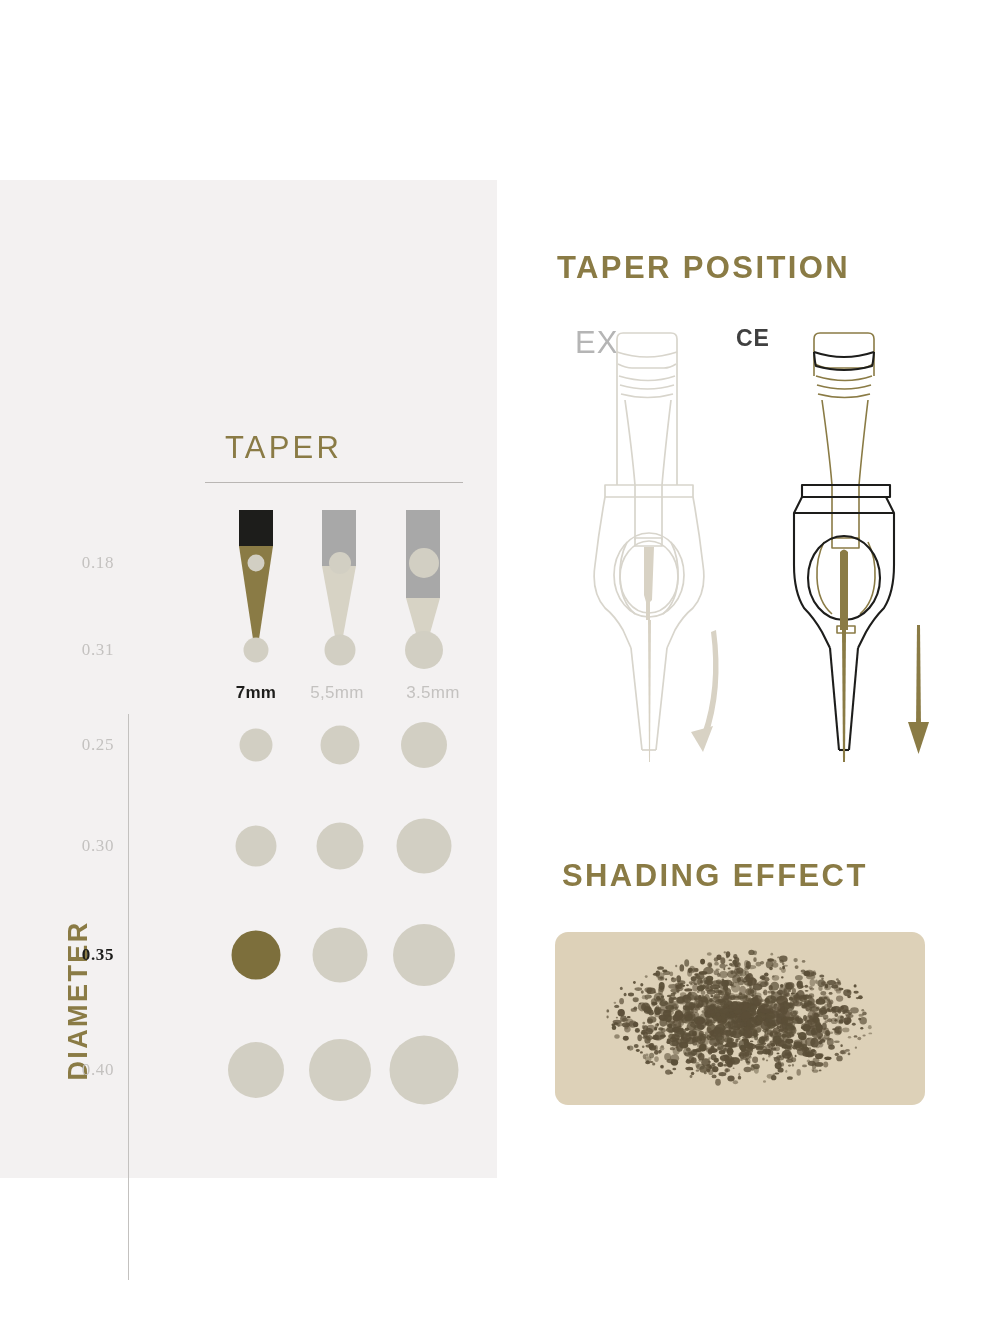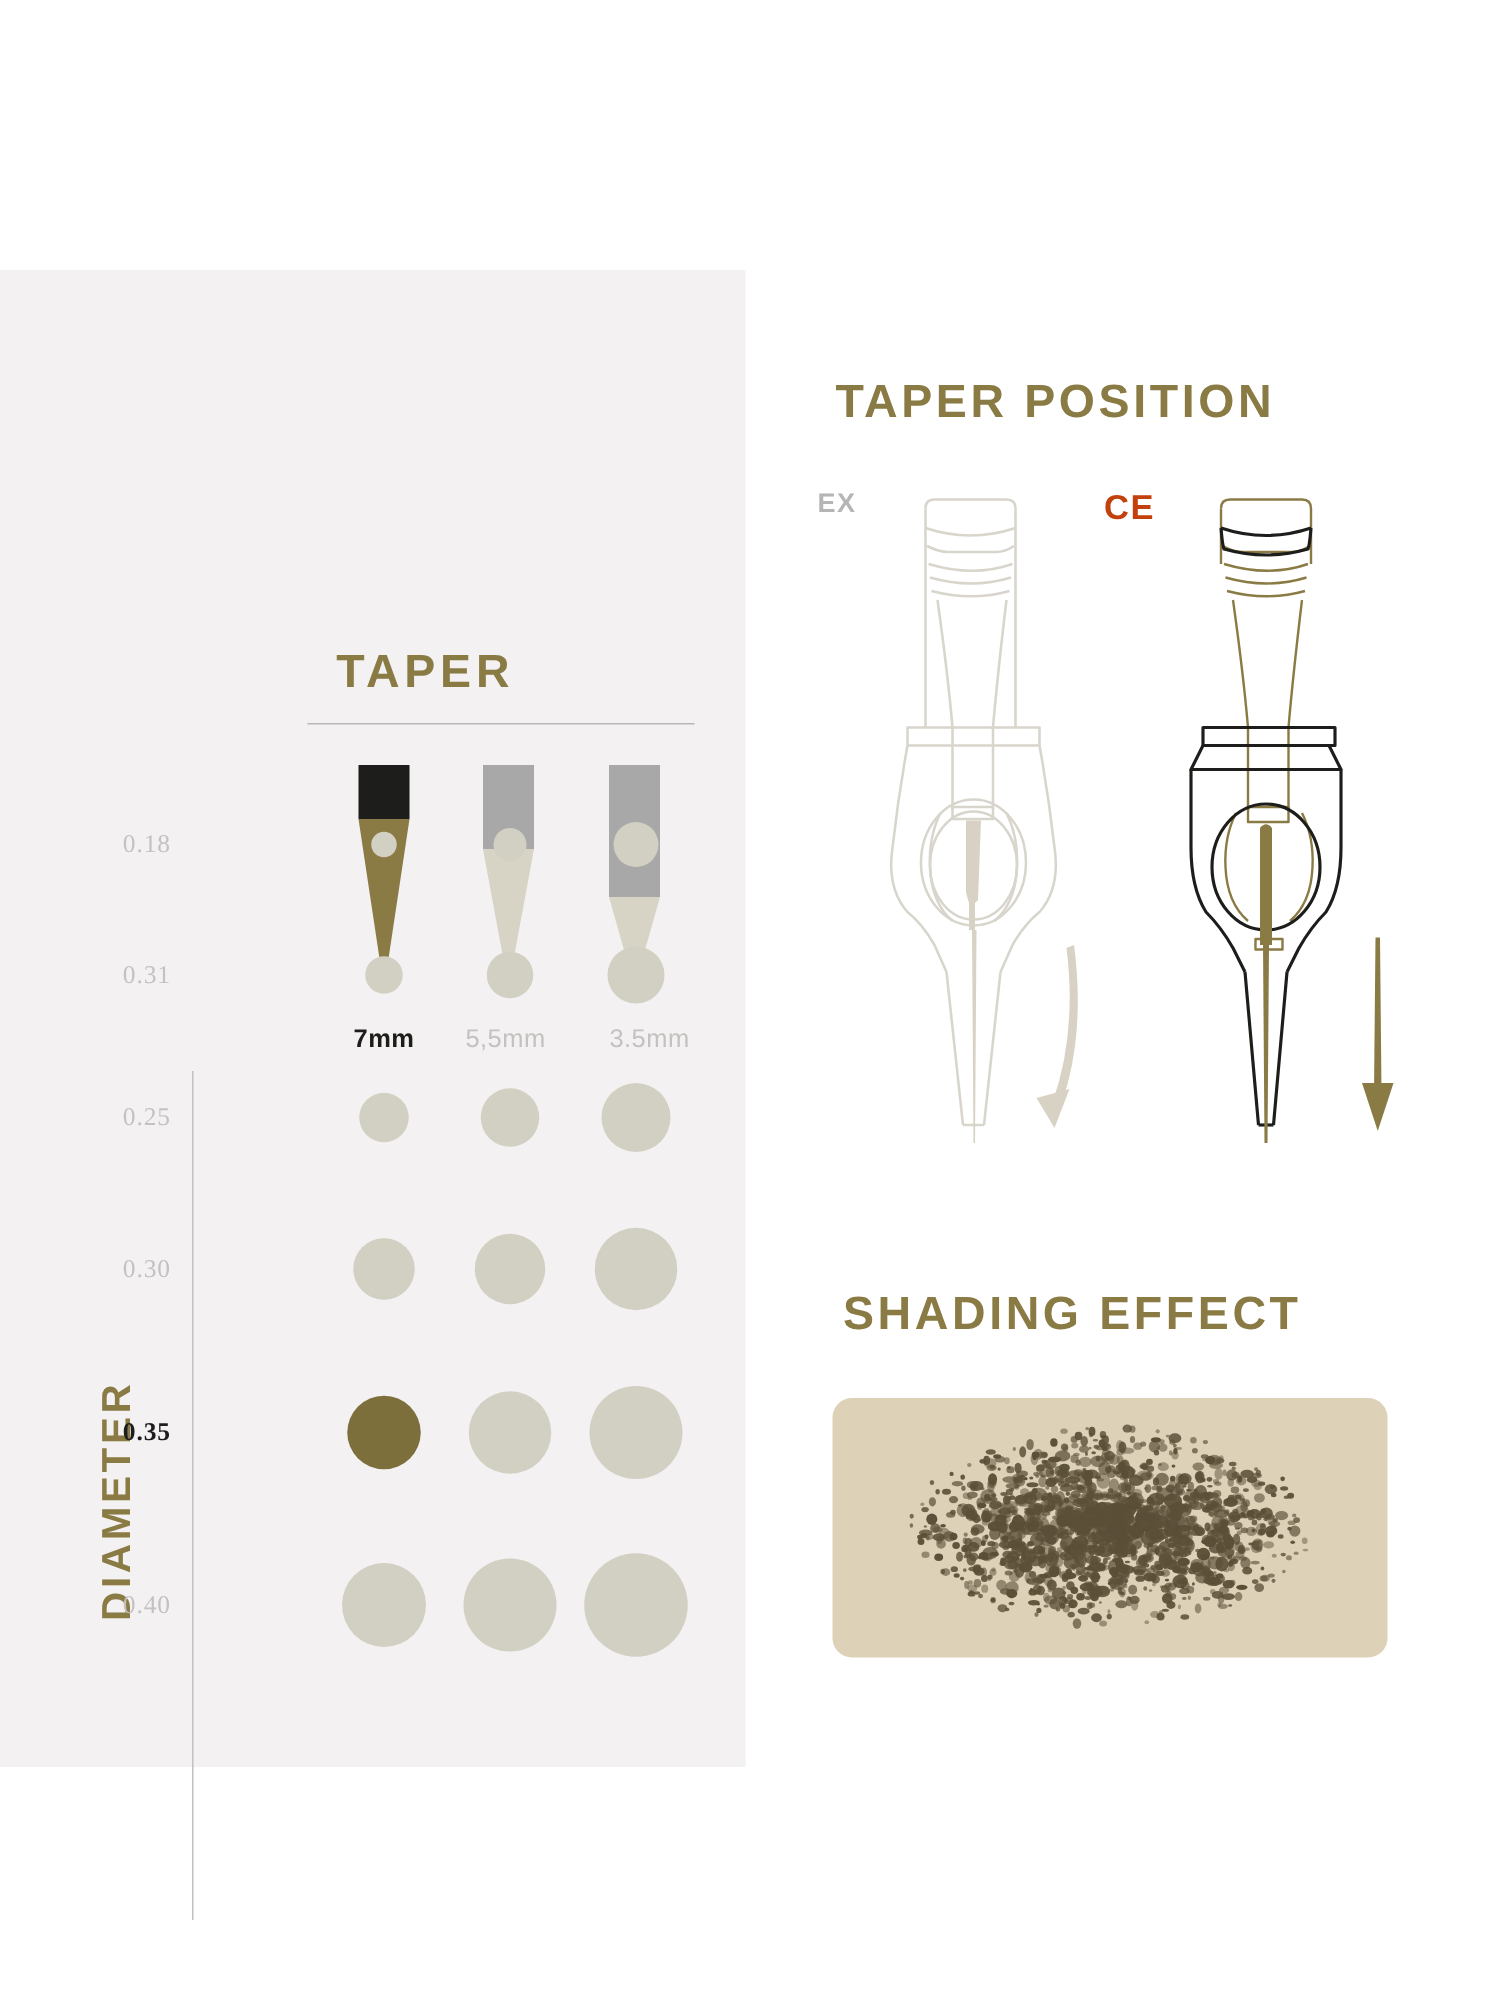--- a/index.html
+++ b/index.html
@@ -13,21 +13,21 @@
   
   .left-panel{
     position:absolute;left:0;top:180px;width:497px;height:998px;
     background:#f3f1f1;
   }
 
   .taper-title{
     position:absolute;left:0;top:250px;width:497px;
     text-align:center;
     color:#8a7b45;
-    font-size:31px;font-weight:bold;letter-spacing:3.2px;
+    font-size:31px;font-weight:normal;letter-spacing:3.2px;
   }
   .taper-title-inner{padding-left:70px;}
 
   .taper-rule{
     position:absolute;left:205px;top:302px;width:258px;height:1px;
     background:#b9b6b4;
   }
 
   
   .taper-row{position:absolute;left:0;top:330px;width:497px;height:160px;}
@@ -90,26 +90,26 @@
   
   .np-title{
     position:absolute;left:557px;top:250px;
     color:#8a7b45;font-size:31px;font-weight:bold;letter-spacing:2.4px;
   }
   .se-title{
     position:absolute;left:562px;top:858px;
     color:#8a7b45;font-size:31px;font-weight:bold;letter-spacing:2.4px;
   }
   .lbl-ex{
-    position:absolute;left:545px;top:325px;
-    font-size:18px;font-weight:bold;letter-spacing:1px;color:#b5b5b5;
+    position:absolute;left:575px;top:325px;
+    font-size:31px;font-weight:normal;letter-spacing:1px;color:#b5b5b5;
   }
   .lbl-ce{
     position:absolute;left:736px;top:325px;
-    font-size:23px;font-weight:bold;letter-spacing:1px;color:#c2410c;
+    font-size:23px;font-weight:bold;letter-spacing:1px;color:#404040;
   }
 
   .cart-ex{position:absolute;left:575px;top:330px;}
   .cart-ce{position:absolute;left:772px;top:330px;}
 
   .shade-box{
     position:absolute;left:555px;top:932px;width:370px;height:173px;
     background:#ddd1b8;border-radius:13px;overflow:hidden;
   }
   .shade-svg{position:absolute;left:0;top:0;}

